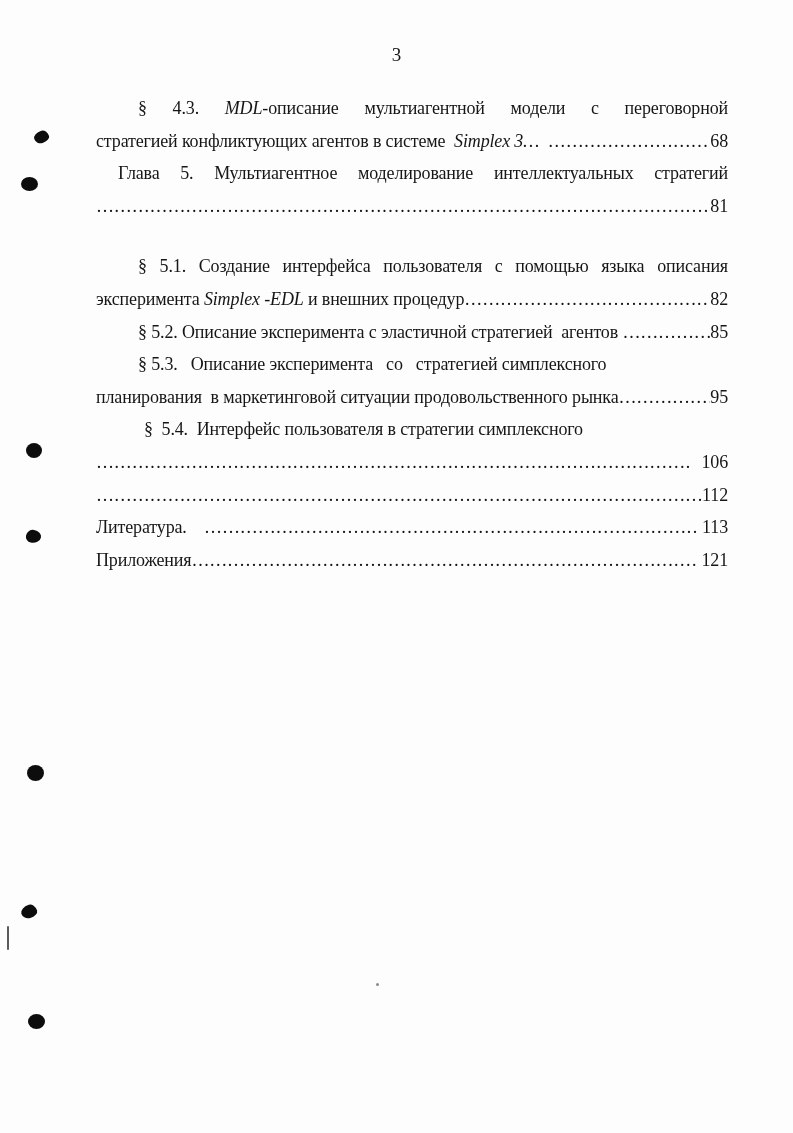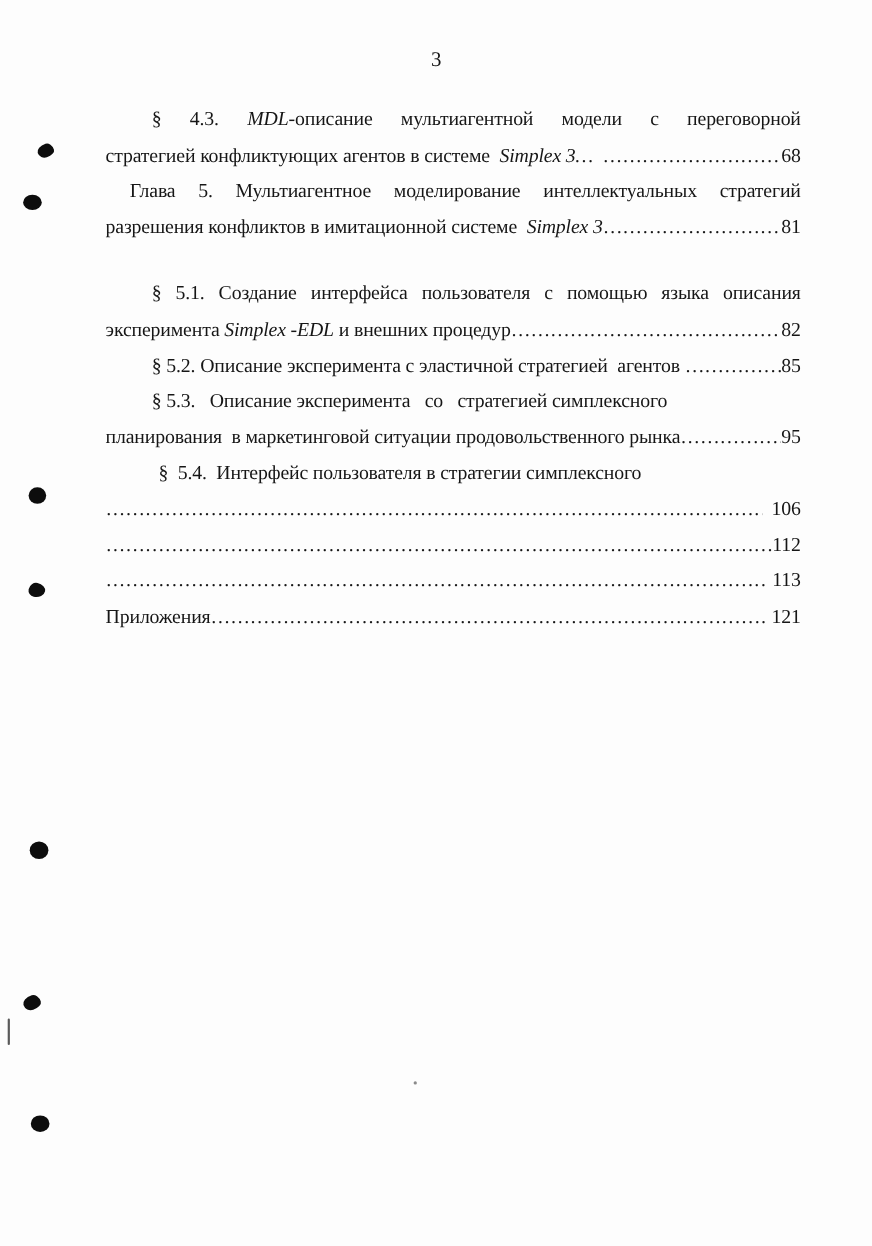--- a/index.html
+++ b/index.html
@@ -80,21 +80,20 @@
         <div class="line justify" style="padding-left: 42px;"><span class="content"><span>§ 4.3. </span><span class="italic">MDL</span><span>-описание мультиагентной модели с переговорной</span></span></div>
         <div class="line flex">
           <span class="content"><span>стратегией конфликтующих агентов в системе  </span><span class="italic">Simplex 3…</span><span>  </span></span>
           <span class="leader">……………………………………………………………………………………………………………………………………………………………………………………………………………………</span>
           <span class="pagenum">68</span>
         </div>
       </div>
       <div>
         <div class="line justify" style="padding-left: 22px;"><span class="content"><span>Глава 5. Мультиагентное моделирование интеллектуальных стратегий</span></span></div>
         <div class="line flex">
-          <span class="content"><span>разрешения конфликтов в имитационной системе  </span><span class="italic">Simplex 3</span></span>
           <span class="leader">……………………………………………………………………………………………………………………………………………………………………………………………………………………</span>
           <span class="pagenum">81</span>
         </div>
       </div>
       <div>
         <div class="line justify" style="padding-left: 42px; margin-top: 28px;"><span class="content"><span>§ 5.1. Создание интерфейса пользователя с помощью языка описания</span></span></div>
         <div class="line flex">
           <span class="content"><span>эксперимента </span><span class="italic bold">Simplex -EDL</span><span> и внешних процедур</span></span>
           <span class="leader">……………………………………………………………………………………………………………………………………………………………………………………………………………………</span>
           <span class="pagenum">82</span>
@@ -123,20 +122,21 @@
         </div>
       </div>
       <div>
         <div class="line flex">
           <span class="leader">……………………………………………………………………………………………………………………………………………………………………………………………………………………</span>
           <span class="pagenum">112</span>
         </div>
       </div>
       <div>
         <div class="line flex">
+          <span class="content"><span>Литература.    </span></span>
           <span class="leader">……………………………………………………………………………………………………………………………………………………………………………………………………………………</span>
           <span class="pagenum"> 113</span>
         </div>
       </div>
       <div>
         <div class="line flex">
           <span class="content"><span>Приложения</span></span>
           <span class="leader">……………………………………………………………………………………………………………………………………………………………………………………………………………………</span>
           <span class="pagenum"> 121</span>
         </div>

